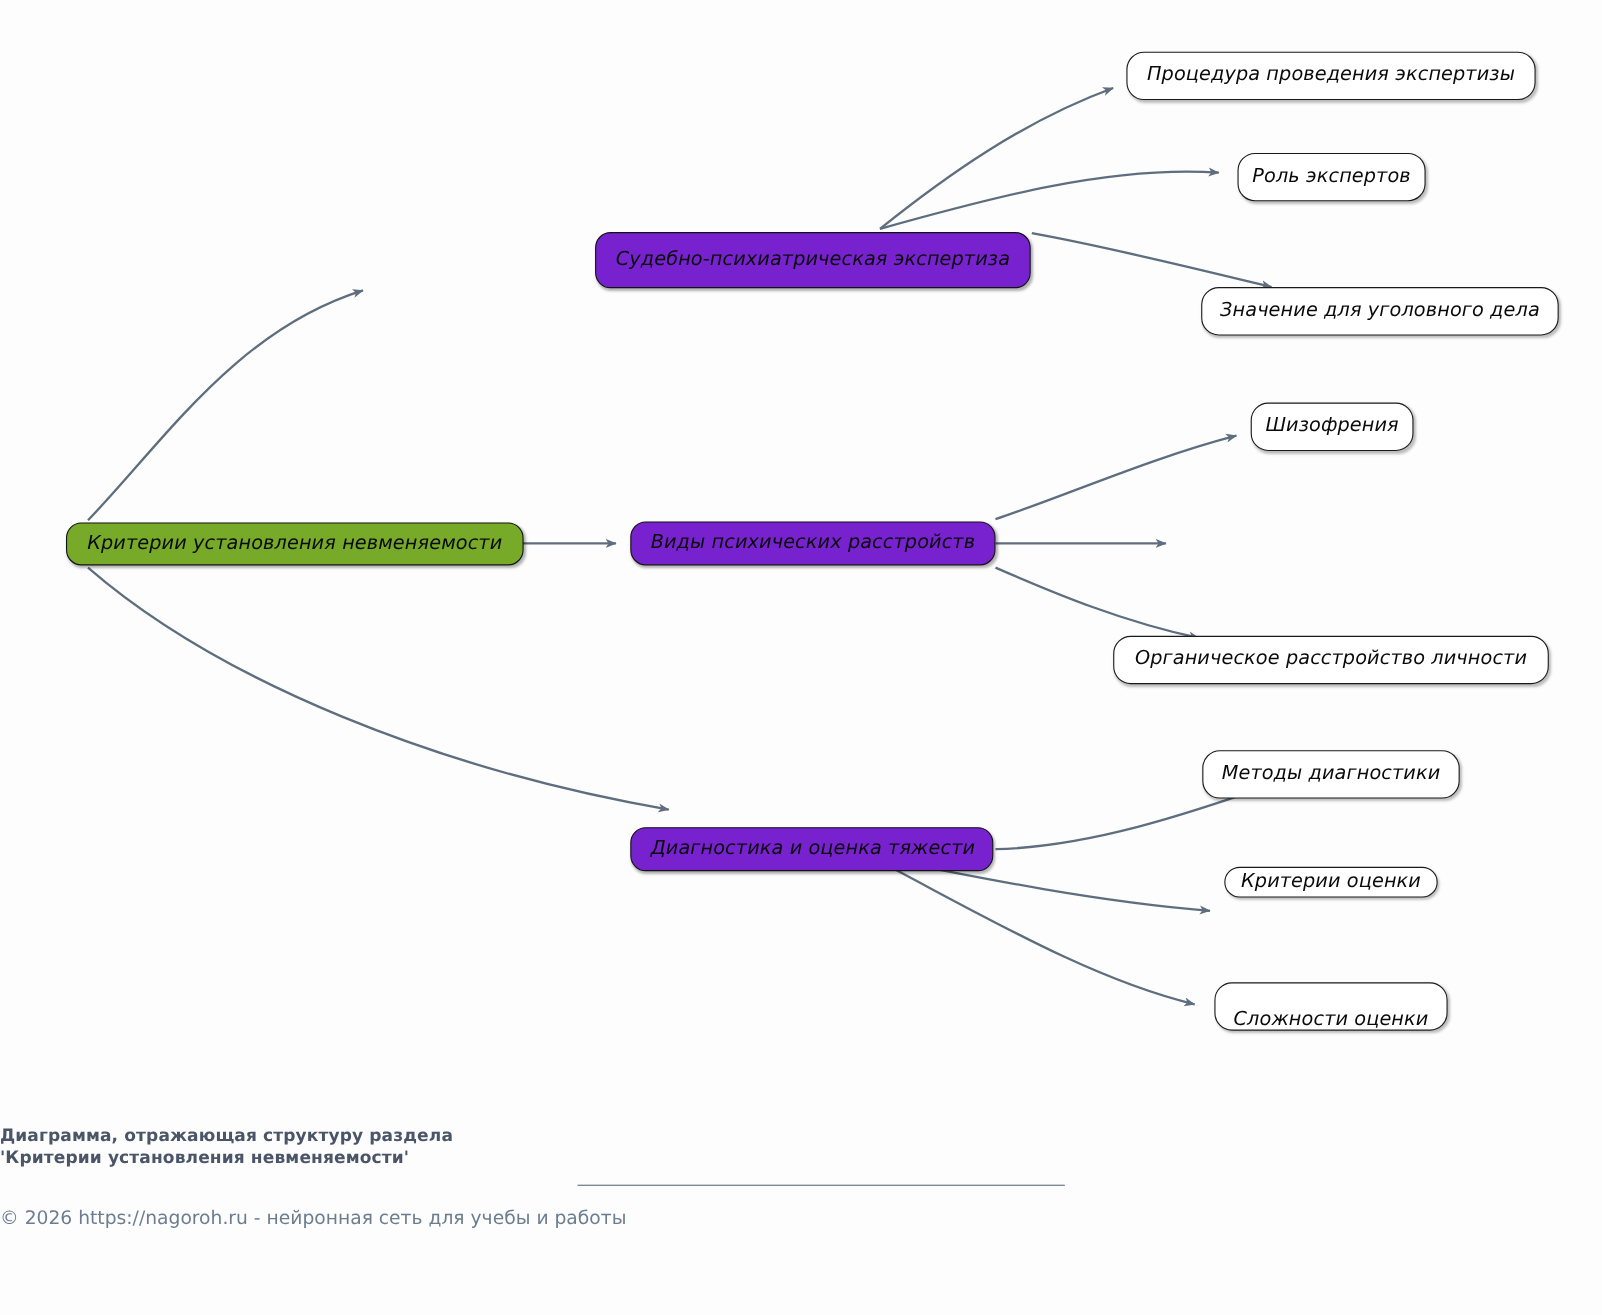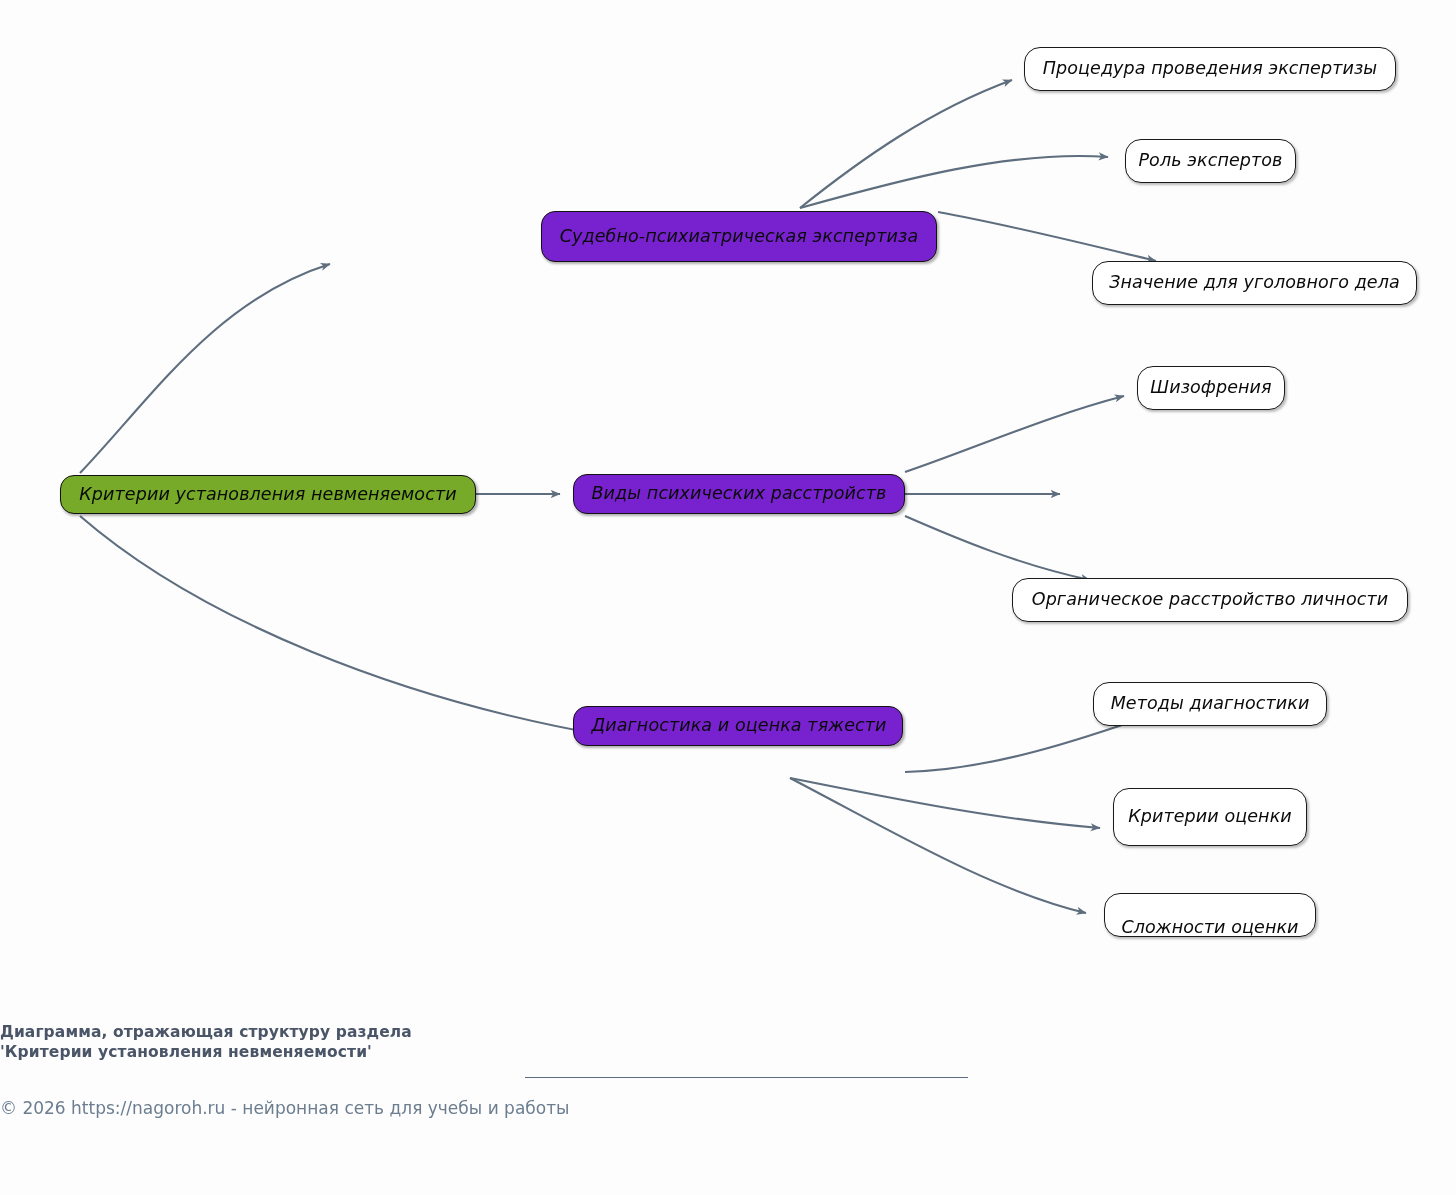--- a/index.html
+++ b/index.html
@@ -161,29 +161,29 @@
 
   <div class="node node-leaf" style="left:1137px; top:366px; width:148px; height:44px;">
     <span>Шизофрения</span>
   </div>
 
 
   <div class="node node-leaf" style="left:1012px; top:578px; width:396px; height:44px;">
     <span>Органическое расстройство личности</span>
   </div>
 
-  <div class="node node-branch" style="left:573px; top:706px; width:330px; height:40px;padding-left:16px;">
+  <div class="node node-branch" style="left:573px; top:752px; width:330px; height:40px;padding-left:16px;">
     <span>Диагностика и оценка тяжести</span>
   </div>
 
   <div class="node node-leaf" style="left:1093px; top:682px; width:234px; height:44px;">
     <span>Методы диагностики</span>
   </div>
 
-  <div class="node node-leaf" style="left:1113px; top:788px; width:194px; height:58px;text-align:right;">
+  <div class="node node-leaf" style="left:1113px; top:788px; width:194px; height:28px;text-align:right;">
     <span>Критерии оценки</span>
   </div>
 
   <div class="node node-leaf" style="left:1104px; top:893px; width:212px; height:44px;align-items:flex-end;">
     <span>Сложности оценки</span>
   </div>
 
   <div class="footer caption">
     <div>Диаграмма, отражающая структуру раздела</div>
     <div>'Критерии установления невменяемости'</div>

